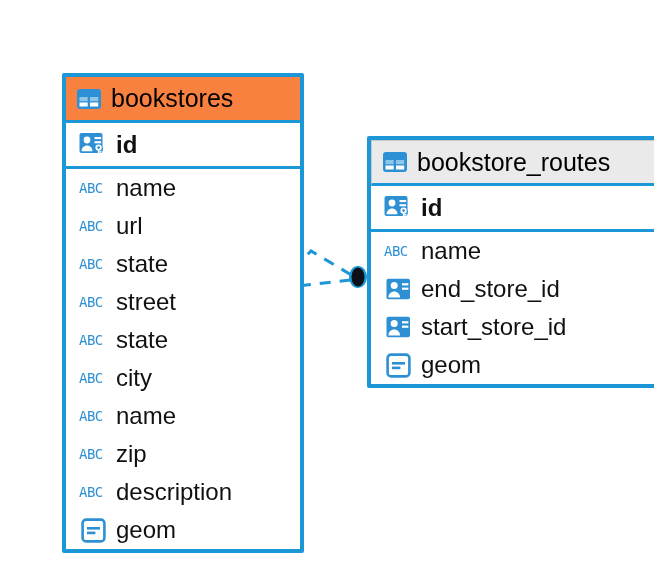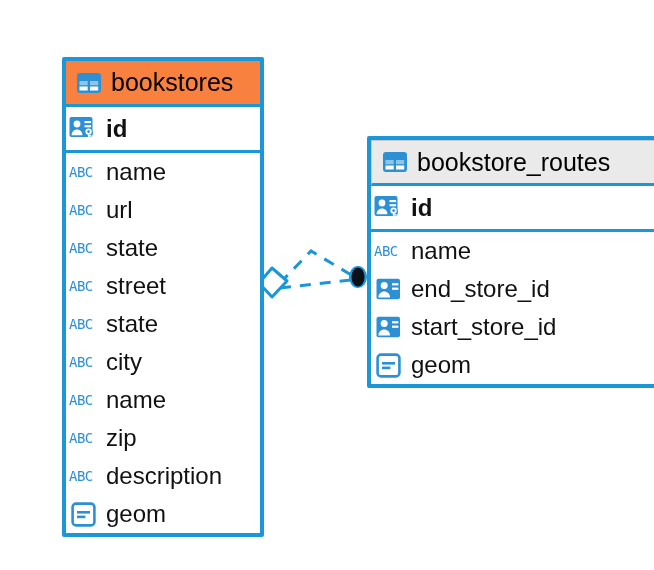--- a/index.html
+++ b/index.html
@@ -45,21 +45,21 @@
     border-bottom: 3px solid #1b96d6;
   }
 
   .field-list { padding: 0; }
   .field-row {
     box-sizing: border-box;
     display: flex;
     align-items: center;
     gap: 9px;
     height: 38px;
-    padding: 0 3px;
+    padding: 0 13px;
     font-size: 24px;
     color: #111111;
     white-space: nowrap;
   }
   .field-row.key-row {
     font-weight: bold;
     border-bottom: 3px solid #1b96d6;
     height: 46px;
   }
   .field-label { line-height: 1; }
@@ -104,21 +104,21 @@
     <path d="M 280 283 L 311 251 L 353 276" fill="none" stroke="#1b96d6" stroke-width="3" stroke-dasharray="11 9" stroke-linecap="butt"></path>
 
     <path d="M 280 288 L 351 280" fill="none" stroke="#1b96d6" stroke-width="3" stroke-dasharray="11 9" stroke-linecap="butt"></path>
 
     <path d="M 272 268 L 287 281 L 272 297 L 259 283 Z" fill="#ffffff" stroke="#1b96d6" stroke-width="3" stroke-linejoin="round"></path>
 
     <ellipse cx="358" cy="277" rx="9" ry="11" fill="#1b96d6"></ellipse>
     <ellipse cx="358" cy="277" rx="6.5" ry="9.5" fill="#0d1117"></ellipse>
   </svg>
 
-  <div class="entity" style="left:62px; top:57px; width:202px;">
+  <div class="entity" style="left:62px; top:73px; width:242px;">
 
     <div class="entity-header selected">
       <span class="ico">
         <svg width="26" height="22" viewBox="0 0 26 22">
           <rect x="1" y="1" width="24" height="20" rx="3" fill="#2e90d4"></rect>
           <rect x="3.5" y="3.5" width="19" height="4" fill="#2e90d4"></rect>
           <rect x="3.5" y="9" width="8.2" height="4.2" fill="#8fc6e8"></rect>
           <rect x="14" y="9" width="8.2" height="4.2" fill="#8fc6e8"></rect>
           <rect x="3.5" y="14.5" width="8.2" height="4" fill="#ffffff"></rect>
           <rect x="14" y="14.5" width="8.2" height="4" fill="#ffffff"></rect>

